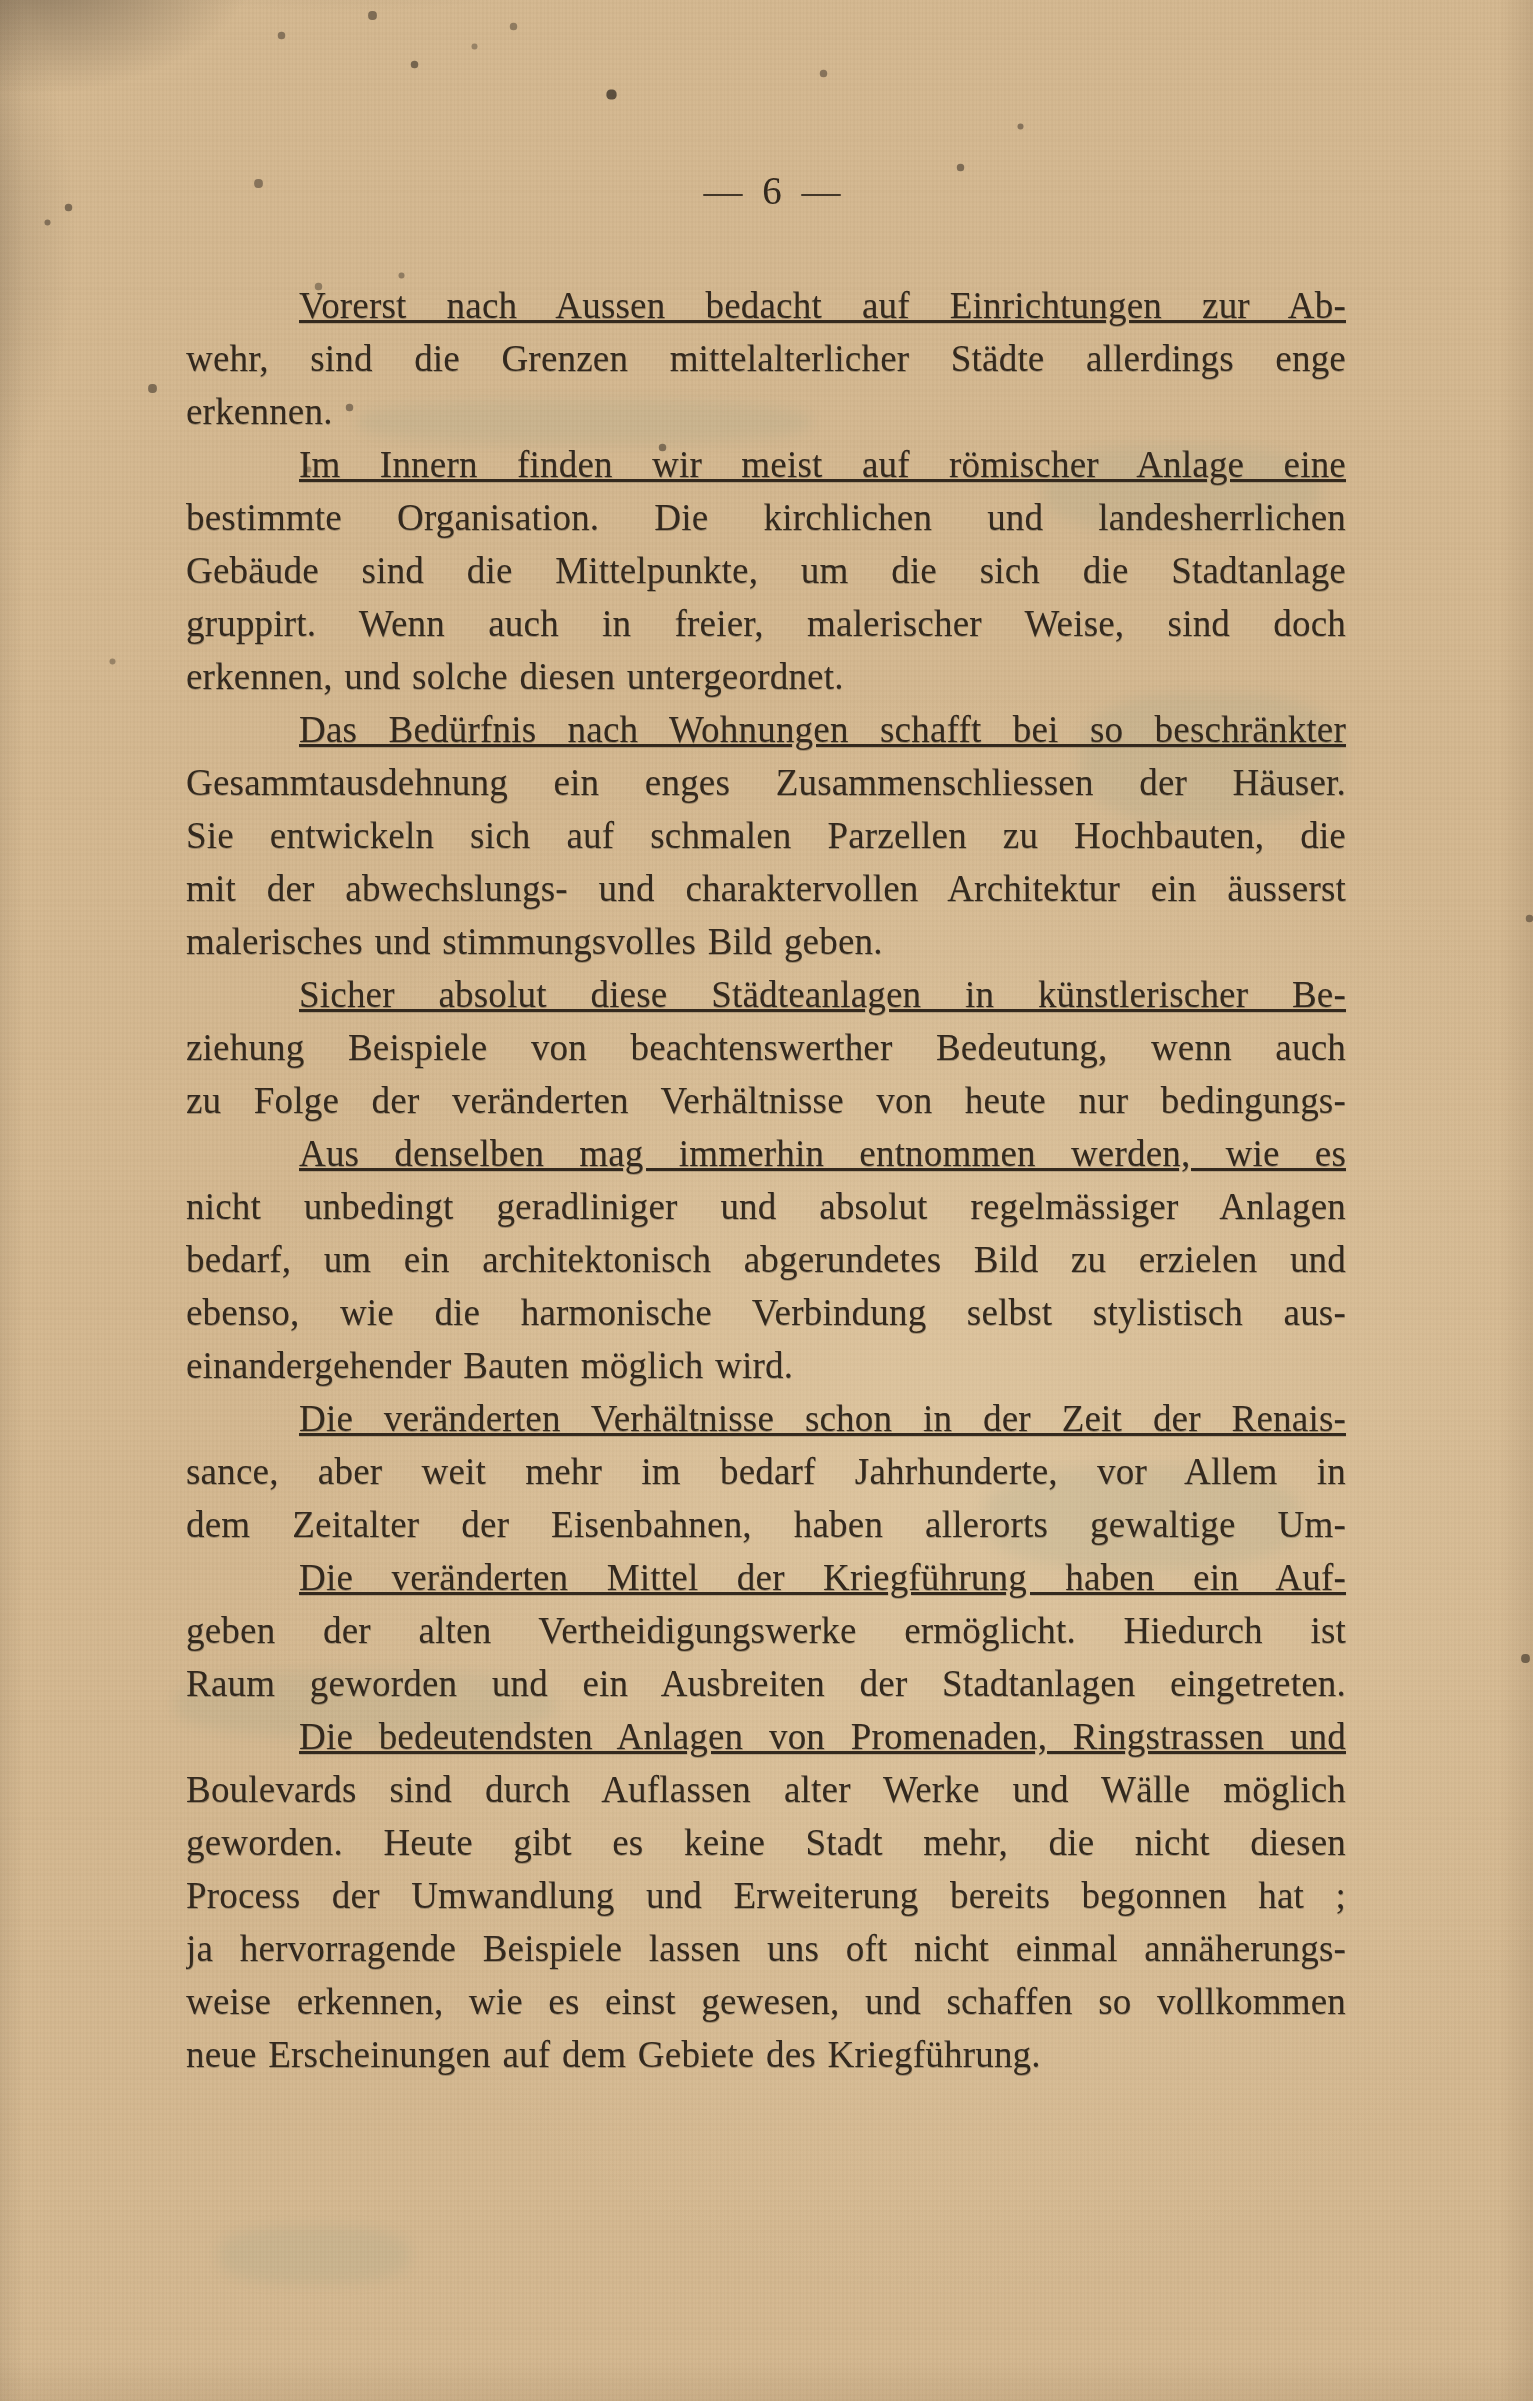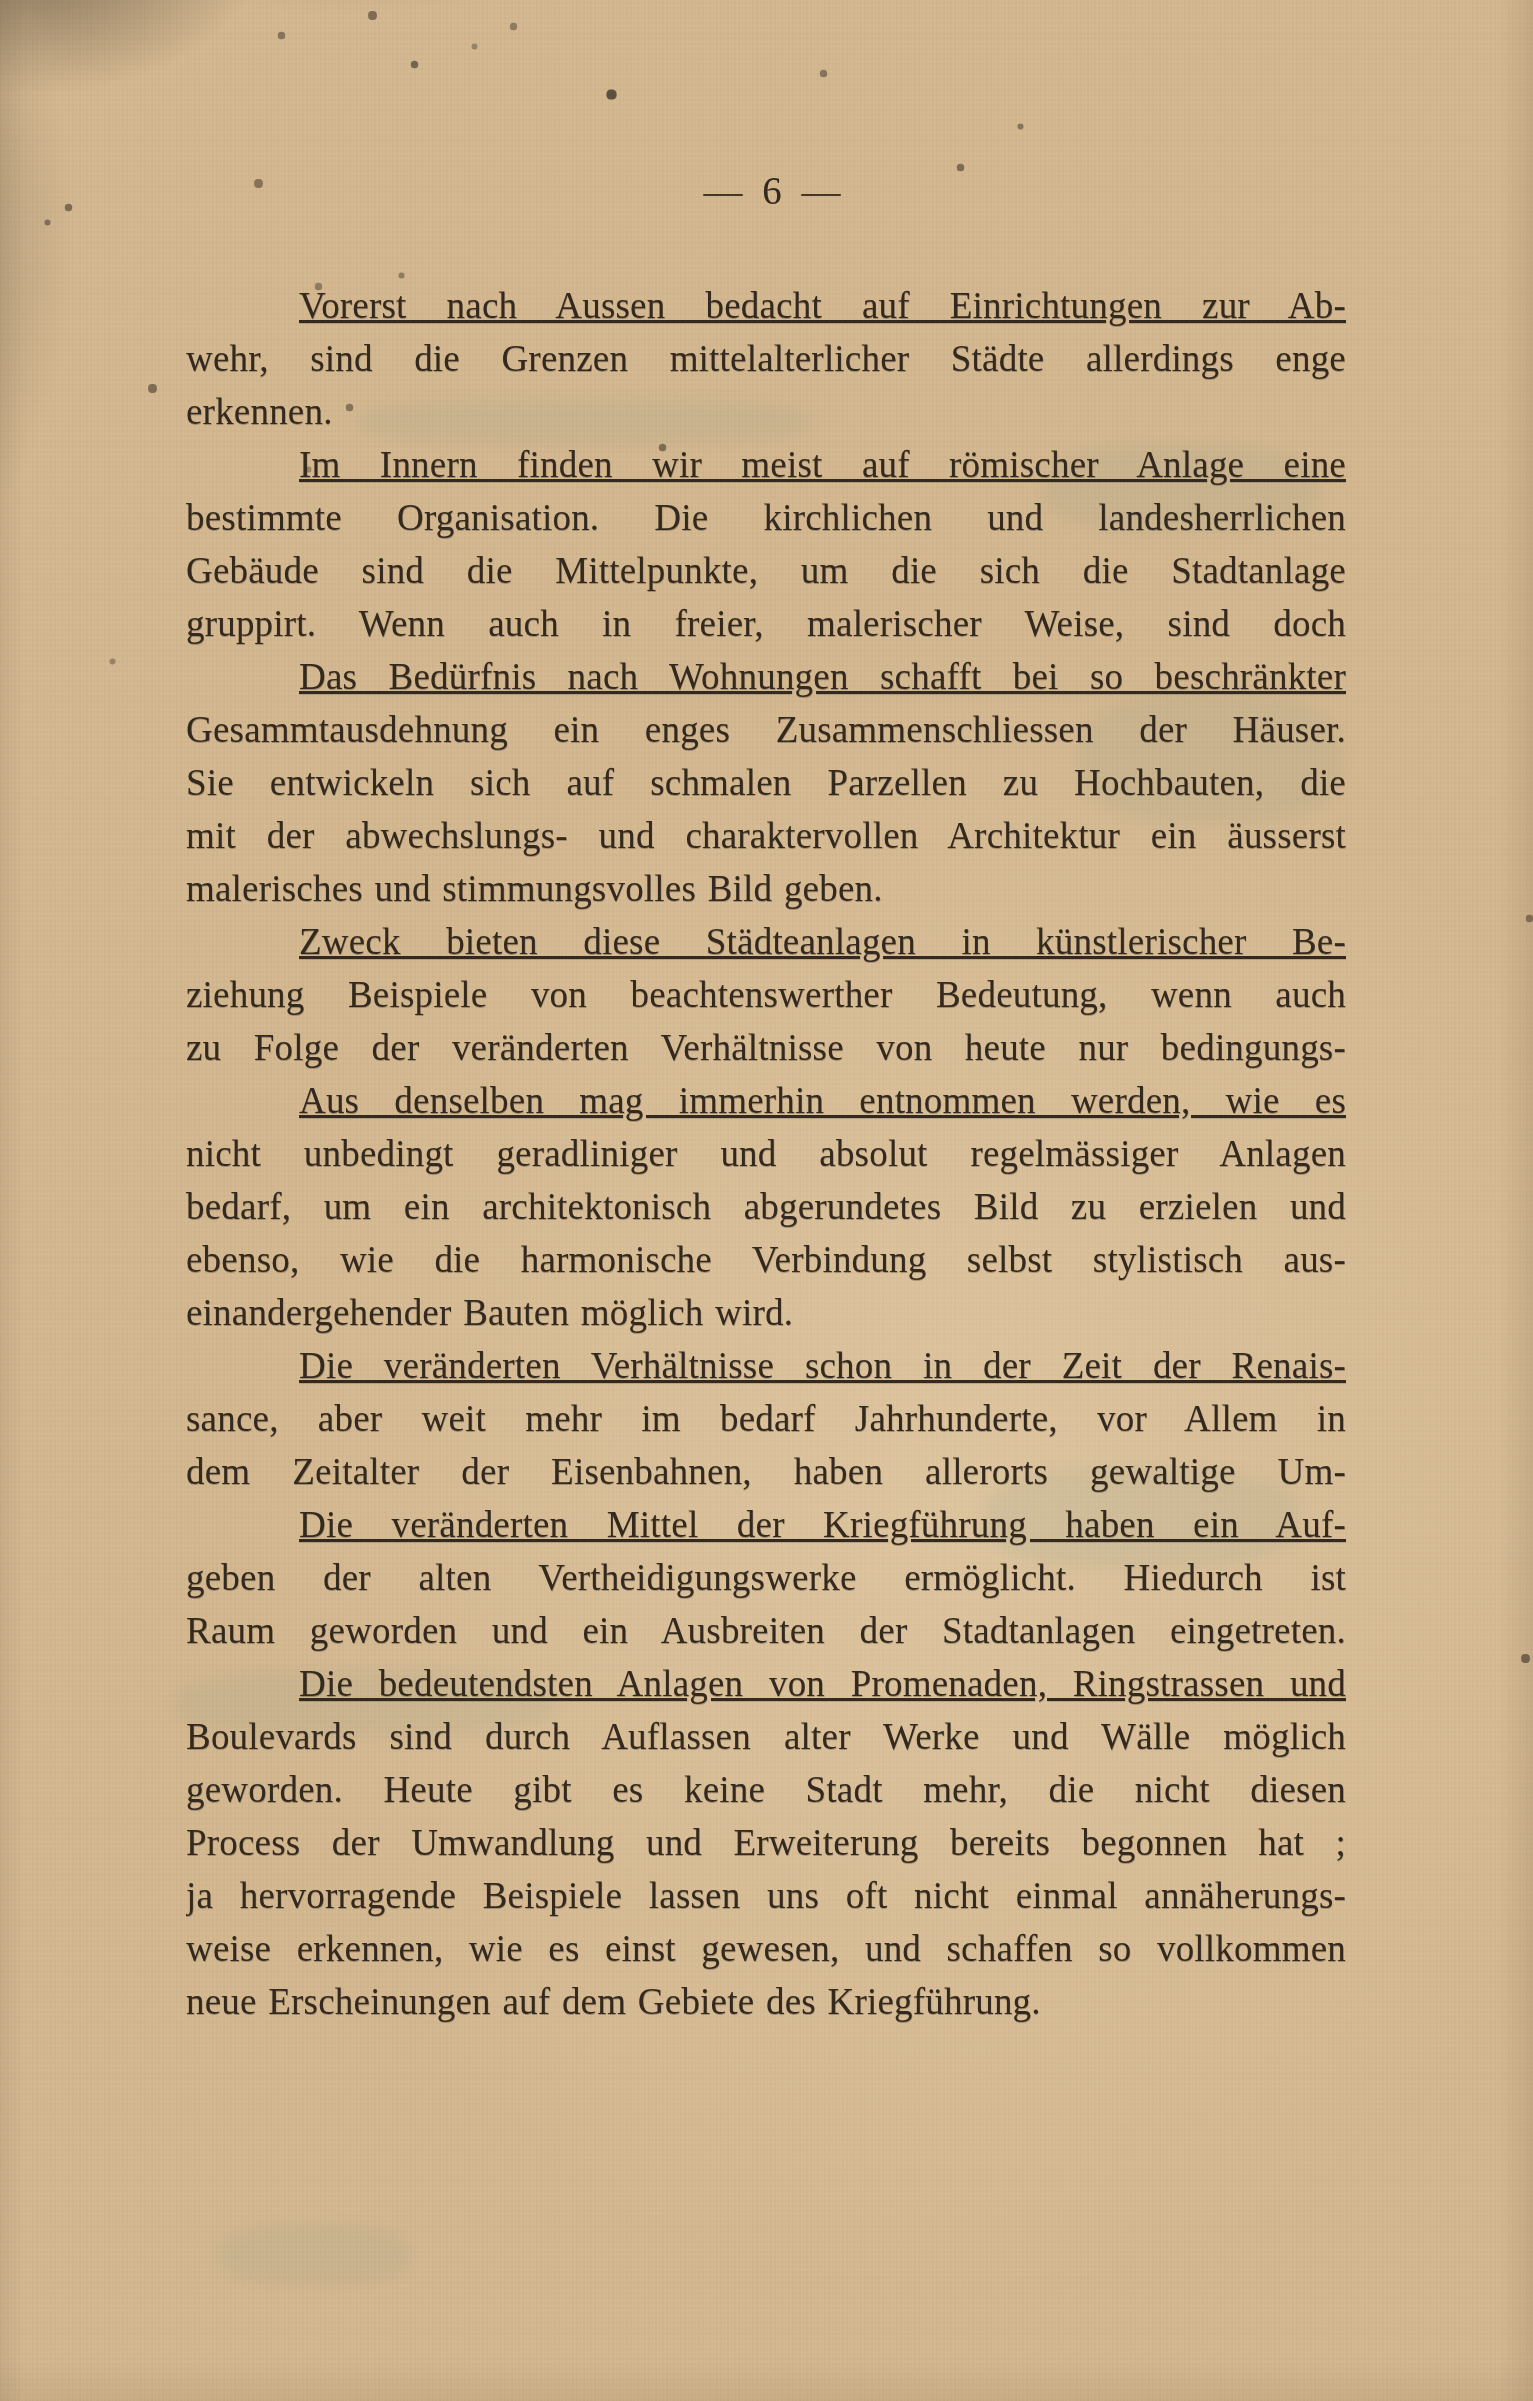--- a/index.html
+++ b/index.html
@@ -90,26 +90,27 @@
   </div>
 
   <div class="text-block" id="text-block">
       <div class="line first">Vorerst nach Aussen bedacht auf Einrichtungen zur Ab-</div>
       <div class="line">wehr, sind die Grenzen mittelalterlicher Städte allerdings enge</div>
       <div class="line last">erkennen.</div>
       <div class="line first">Im Innern finden wir meist auf römischer Anlage eine</div>
       <div class="line">bestimmte Organisation. Die kirchlichen und landesherrlichen</div>
       <div class="line">Gebäude sind die Mittelpunkte, um die sich die Stadtanlage</div>
       <div class="line">gruppirt. Wenn auch in freier, malerischer Weise, sind doch</div>
+      <div class="line last">erkennen, und solche diesen untergeordnet.</div>
       <div class="line first">Das Bedürfnis nach Wohnungen schafft bei so beschränkter</div>
       <div class="line">Gesammtausdehnung ein enges Zusammenschliessen der Häuser.</div>
       <div class="line">Sie entwickeln sich auf schmalen Parzellen zu Hochbauten, die</div>
       <div class="line">mit der abwechslungs- und charaktervollen Architektur ein äusserst</div>
       <div class="line last">malerisches und stimmungsvolles Bild geben.</div>
-      <div class="line first">Zweck bieten diese Städteanlagen in künstlerischer Be-</div>
+      <div class="line first">Sicher absolut diese Städteanlagen in künstlerischer Be-</div>
       <div class="line">ziehung Beispiele von beachtenswerther Bedeutung, wenn auch</div>
       <div class="line">zu Folge der veränderten Verhältnisse von heute nur bedingungs-</div>
       <div class="line first">Aus denselben mag immerhin entnommen werden, wie es</div>
       <div class="line">nicht unbedingt geradliniger und absolut regelmässiger Anlagen</div>
       <div class="line">bedarf, um ein architektonisch abgerundetes Bild zu erzielen und</div>
       <div class="line">ebenso, wie die harmonische Verbindung selbst stylistisch aus-</div>
       <div class="line last">einandergehender Bauten möglich wird.</div>
       <div class="line first">Die veränderten Verhältnisse schon in der Zeit der Renais-</div>
       <div class="line">sance, aber weit mehr im bedarf Jahrhunderte, vor Allem in</div>
       <div class="line">dem Zeitalter der Eisenbahnen, haben allerorts gewaltige Um-</div>

